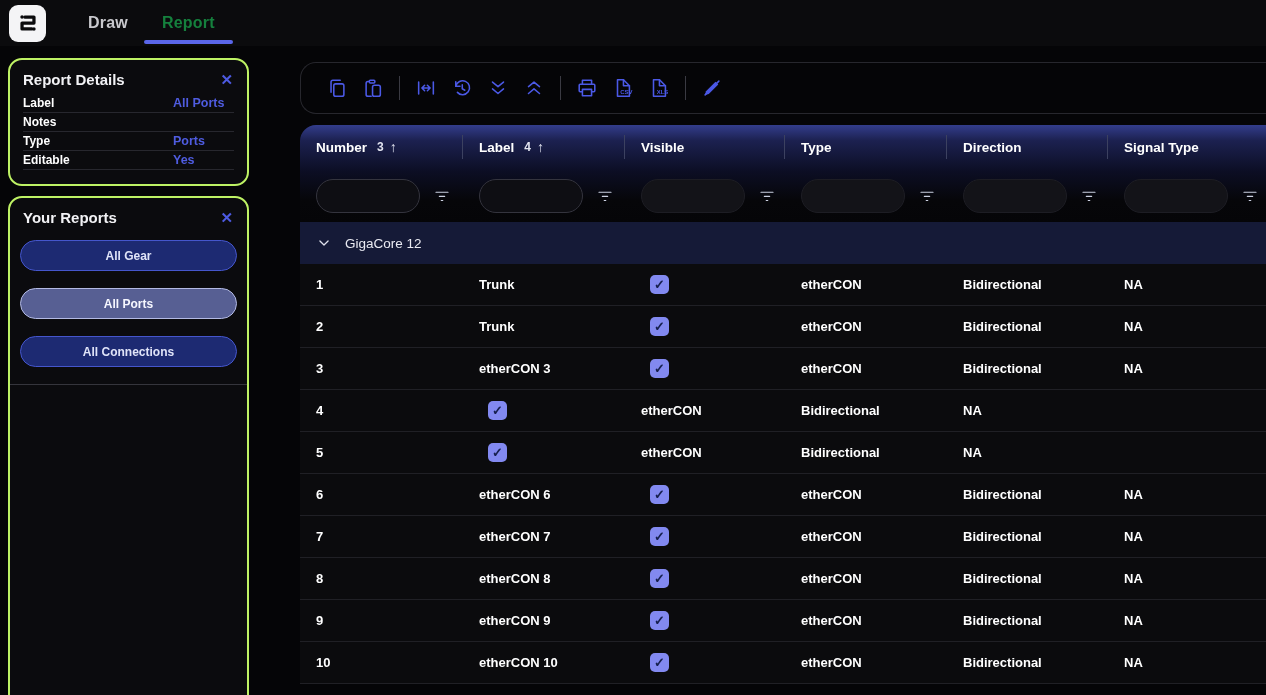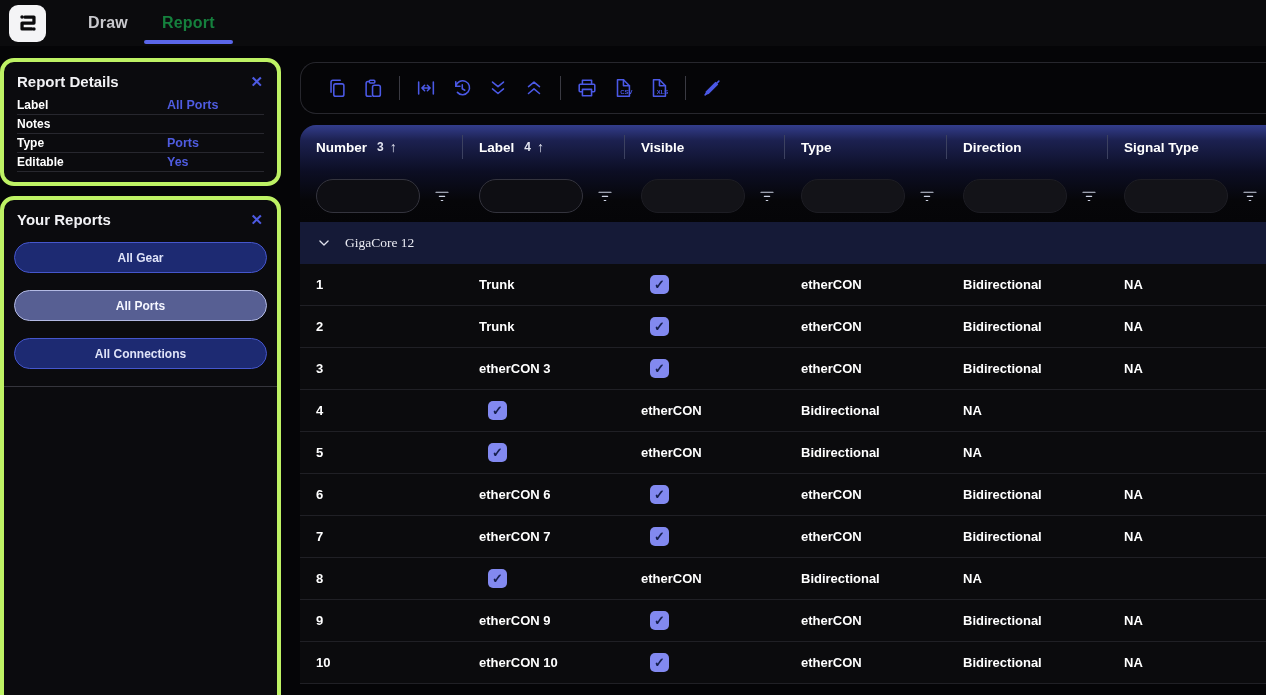--- a/index.html
+++ b/index.html
@@ -13,22 +13,22 @@
   .logo { width:37px; height:37px; margin-left:9px; background:#f4f4f6;
           border-radius:9px; display:flex; align-items:center; justify-content:center; }
   .tab { position:relative; height:46px; display:flex; align-items:center;
          font-size:16px; font-weight:bold; color:#c9c9cd; margin-left:42px;
          cursor:pointer; letter-spacing:.2px; }
   .tab.active { color:#15803d; margin-left:34px; }
   .tab .underline { position:absolute; left:-18px; right:-18px; bottom:2px;
          height:4px; border-radius:3px; background:#5a66ea; }
 
   
-  .panel { position:absolute; left:0; width:281px; background:#0b0b0e;
-           border:4px solid #bef264; border-radius:14px; }
+  .panel { position:absolute; left:8px; width:241px; background:#0b0b0e;
+           border:2px solid #bef264; border-radius:14px; }
   .panel.details { top:58px; height:128px; }
   .panel.reports { top:196px; height:560px; }
   .panel-head { display:flex; align-items:center; justify-content:space-between;
                 padding:11px 14px 6px 13px; }
   .panel-title { font-size:15px; font-weight:bold; color:#f2f2f5; }
   .close-x { color:#4d5ae2; font-size:15px; font-weight:bold; cursor:pointer; line-height:1; }
 
   .fields { padding:0 13px; }
   .field-row { display:flex; align-items:center; height:19px;
                border-bottom:1px solid #27272e; }
@@ -78,21 +78,21 @@
   .trow-filters { height:53px; }
   .fcell { display:flex; align-items:center; padding-left:16px; }
   .fpill { width:104px; height:34px; border-radius:17px; background:#0e0e13;
            border:1px solid #34343e; }
   .fpill.disabled { background:#131318; border-color:#1d1d24; }
   .ficon { width:18px; height:18px; margin-left:13px; color:#ccd1e2; cursor:pointer; }
   .ficon svg { width:18px; height:18px; stroke:currentColor; fill:none;
                stroke-width:1.6; stroke-linecap:round; }
 
   .group-row { height:42px; background:#151a37; display:flex; align-items:center;
-               padding-left:17px; color:#e9eaf2; font-size:13.5px;font-family:Liberation Serif, serif; }
+               padding-left:17px; color:#e9eaf2; font-size:13.5px; }
   .gchev { width:14px; height:14px; margin-right:14px; color:#dfe1ec; cursor:pointer; }
   .gchev svg { width:14px; height:14px; stroke:currentColor; fill:none;
                stroke-width:2.2; stroke-linecap:round; stroke-linejoin:round; }
 
   .drow { height:42px; background:#0b0b0d; border-bottom:1px solid #202025; }
   .dcell { display:flex; align-items:center; padding-left:16px;
            color:#fff; font-size:13px; font-weight:bold; }
   .checkbox { width:19px; height:19px; border-radius:5px; background:#8289f0;
               display:flex; align-items:center; justify-content:center;
               margin-left:9px; cursor:pointer; }
@@ -427,20 +427,21 @@
                 <span class="mark">✓</span>
               </span>
             </div>
             <div class="dcell">etherCON</div>
             <div class="dcell">Bidirectional</div>
             <div class="dcell">NA</div>
           </div>
 
           <div class="cols drow">
             <div class="dcell">8</div>
+            <div class="dcell">etherCON 8</div>
             <div class="dcell">
               <span class="checkbox checked">
                 <span class="mark">✓</span>
               </span>
             </div>
             <div class="dcell">etherCON</div>
             <div class="dcell">Bidirectional</div>
             <div class="dcell">NA</div>
           </div>
 

